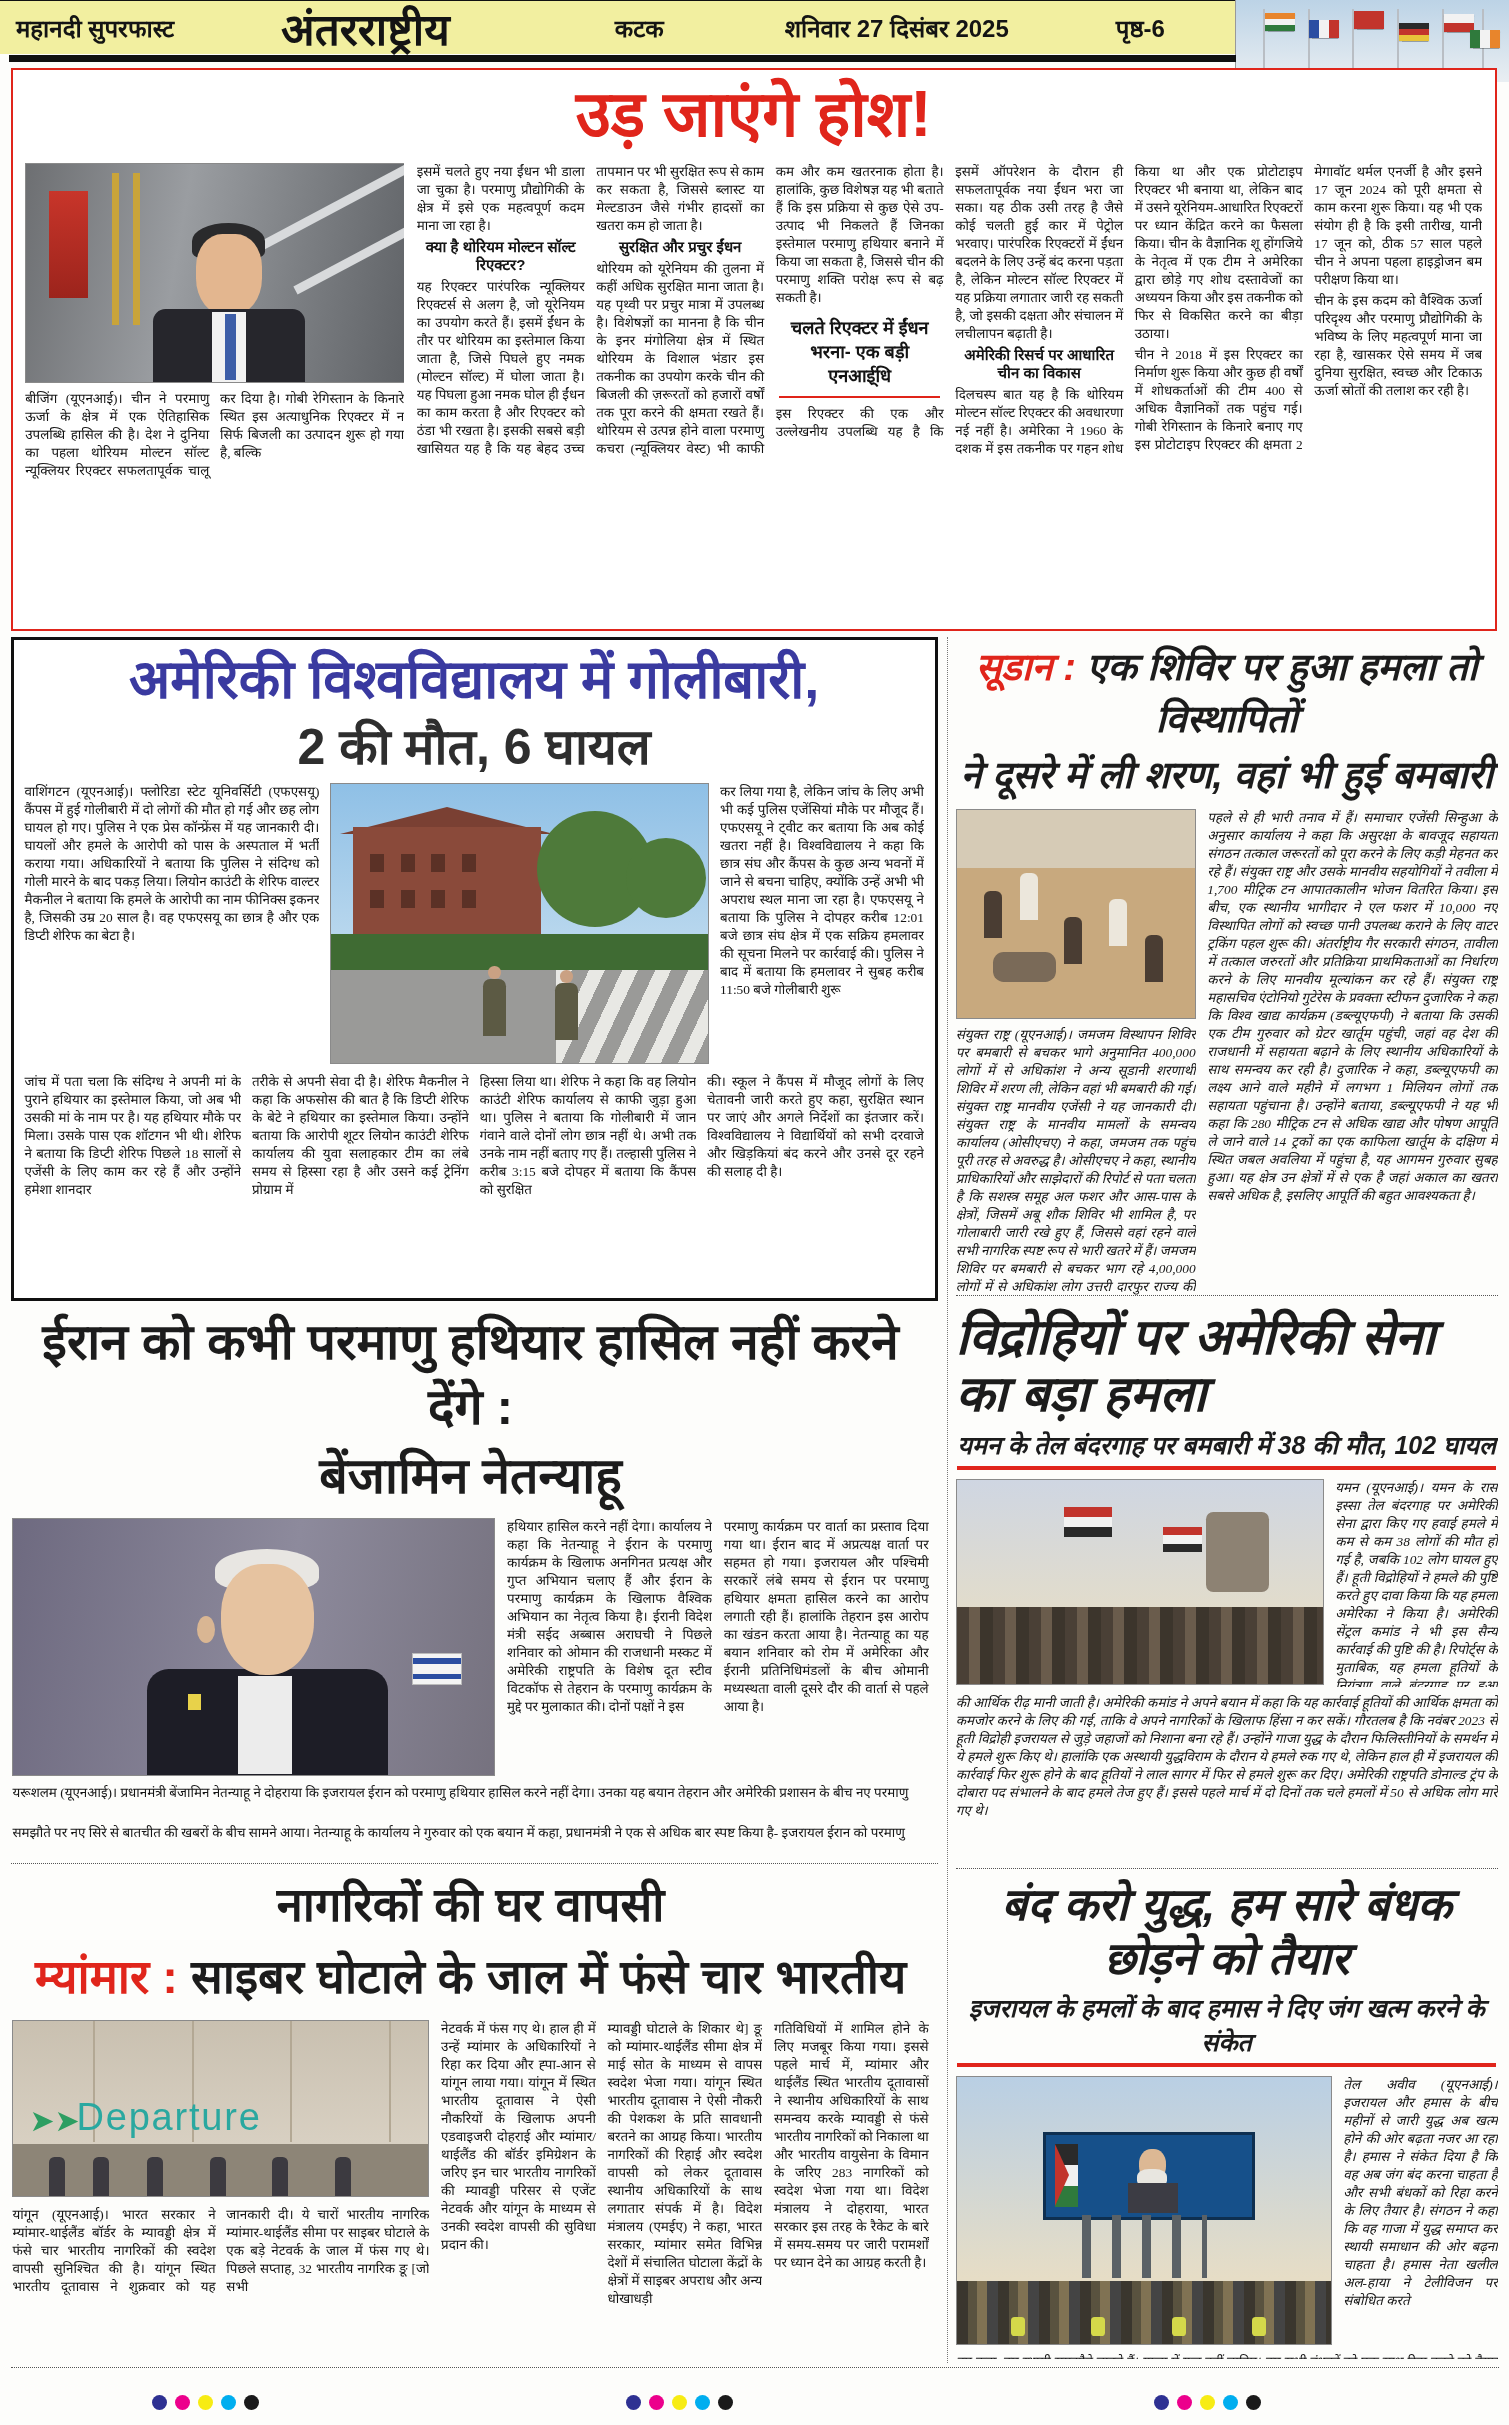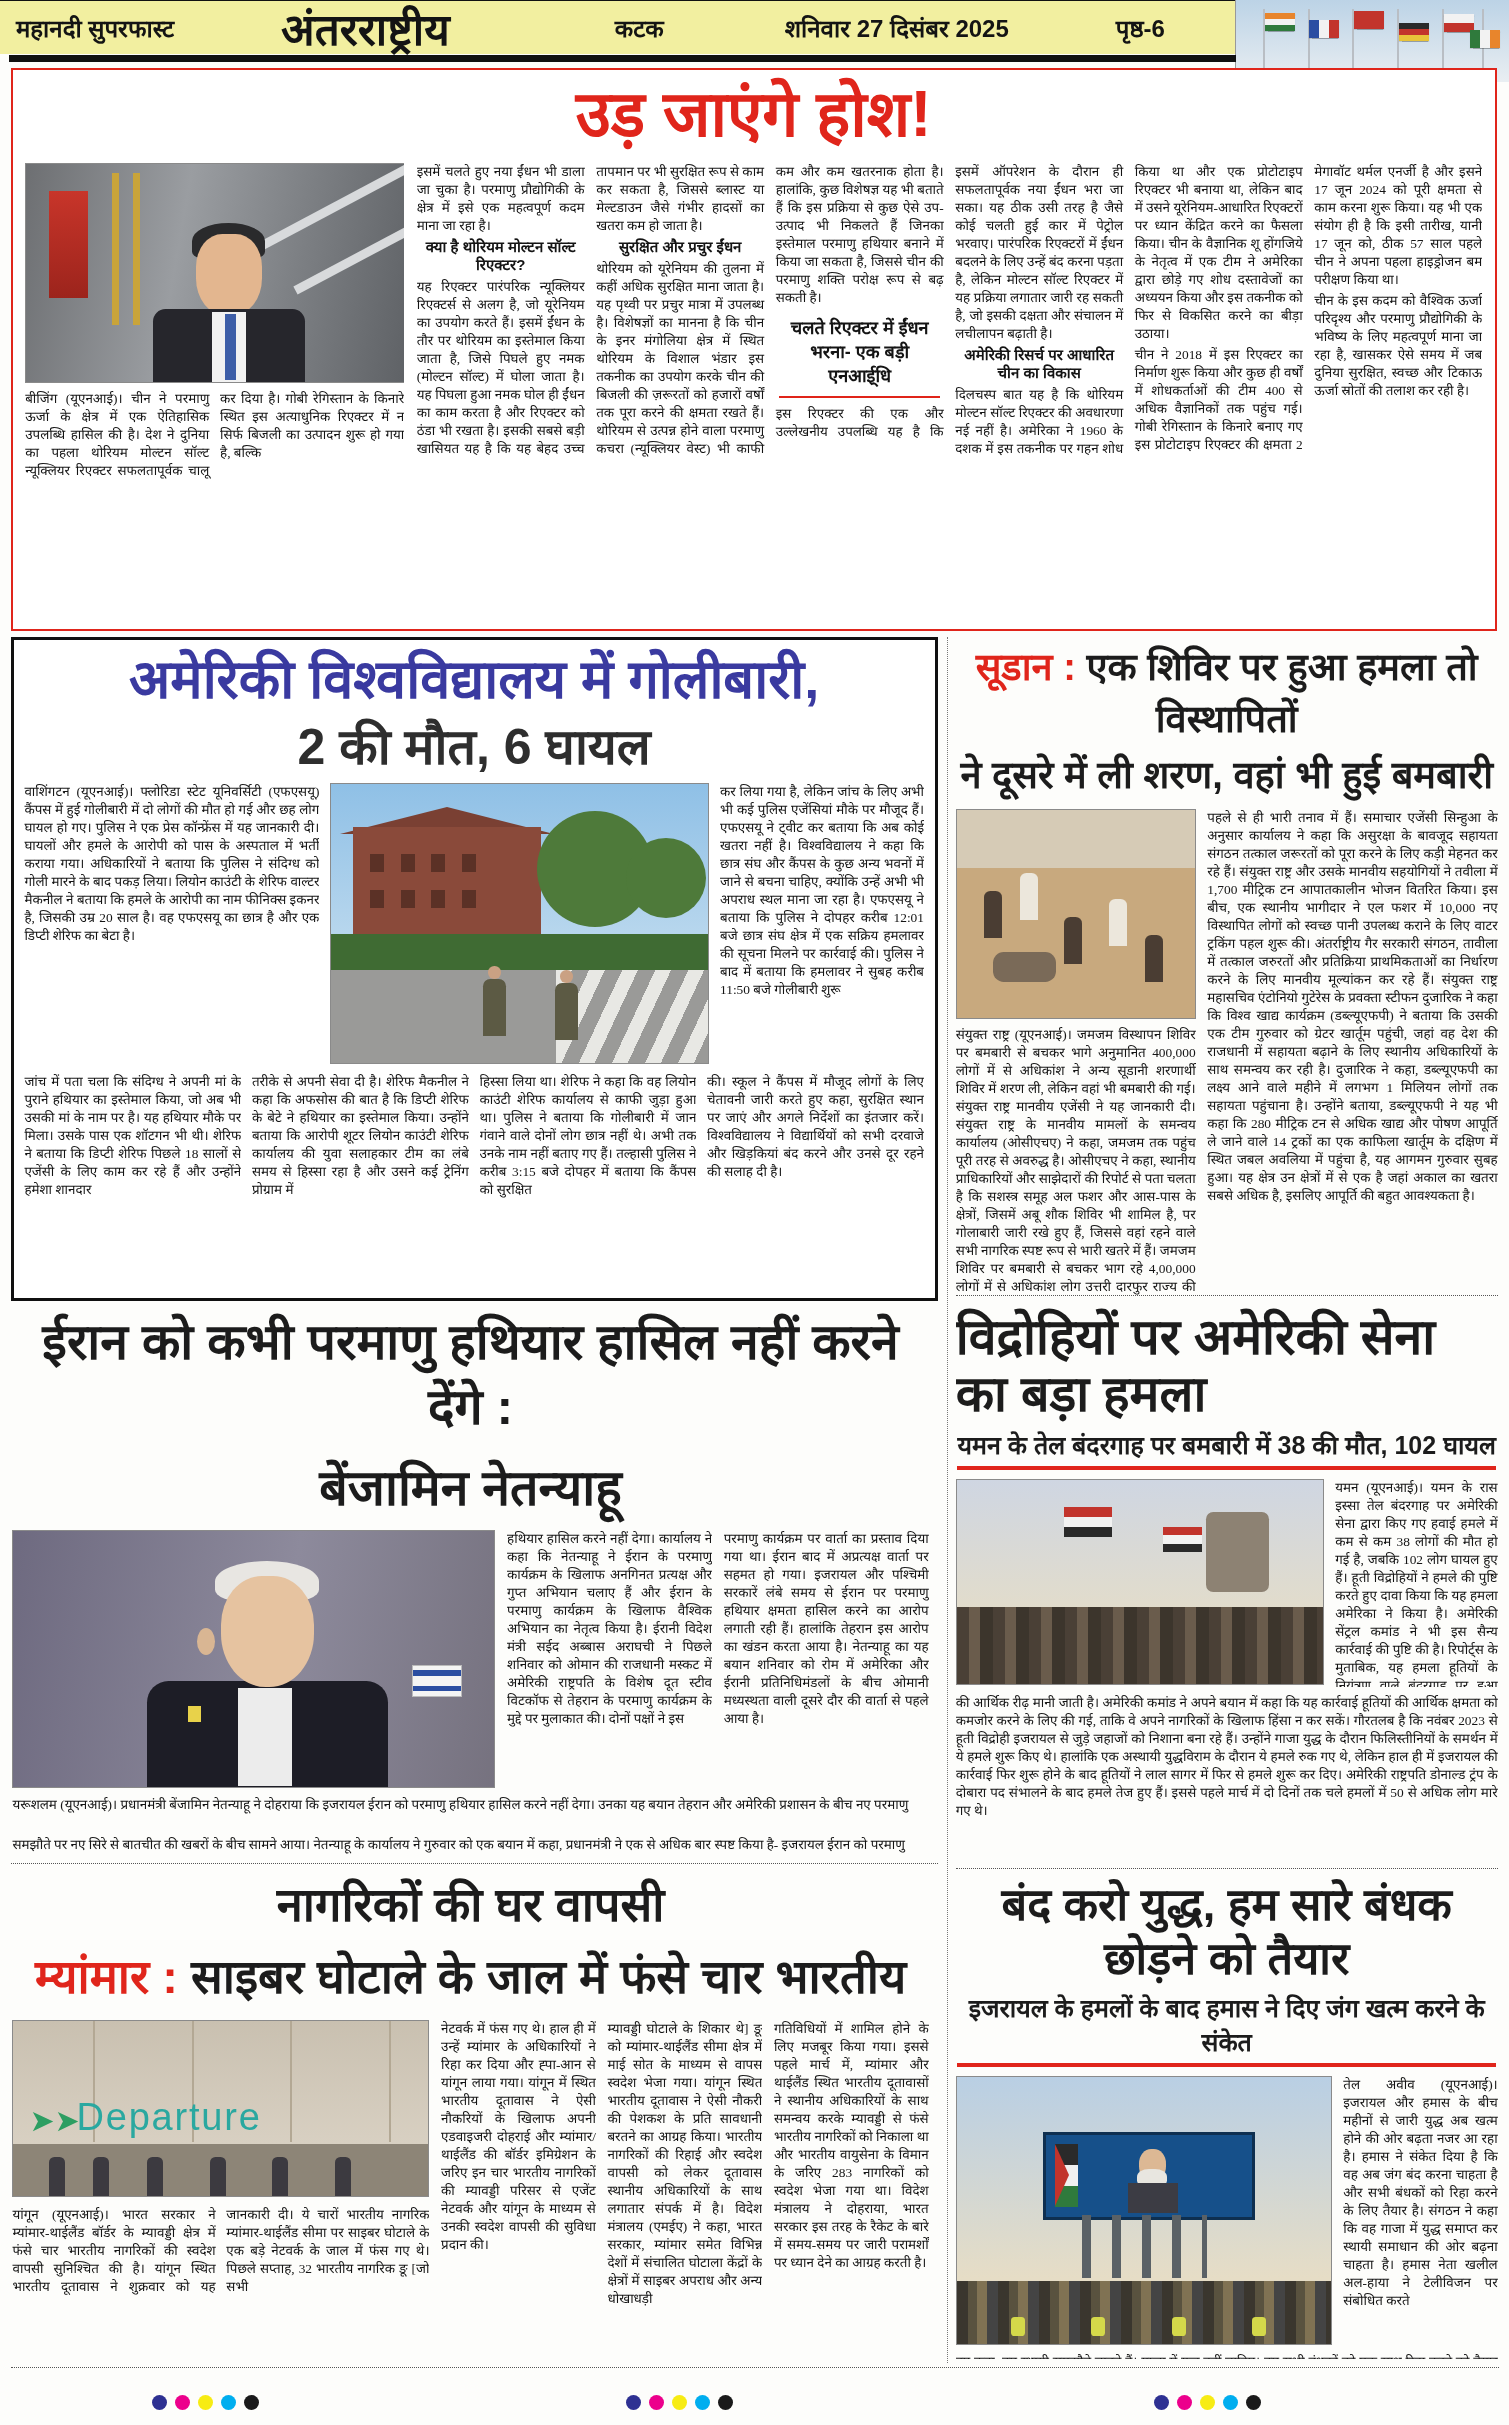--- a/index.html
+++ b/index.html
@@ -44,21 +44,21 @@
   .xi-pipe{position:absolute;background:#c9a43a;width:7.2px;height:152px;top:9px;}
   .xi-beam{position:absolute;background:#d8dadc;height:9px;width:179px;transform:rotate(-28deg);}
   .xi-head{position:absolute;left:170px;top:70px;width:66px;height:82px;background:#e3b68f;border-radius:40% 40% 46% 46%;}
   .xi-hair{position:absolute;left:166px;top:59px;width:73px;height:36px;background:#2a2a2c;border-radius:50% 50% 20% 20%;}
   .xi-suit{position:absolute;left:127px;top:145px;width:152px;height:73px;background:#26262c;border-radius:12.5px 12.5px 0 0;}
   .xi-shirt{position:absolute;left:186px;top:148px;width:34px;height:70px;background:#f2f2f2;}
   .xi-tie{position:absolute;left:199px;top:150px;width:10.7px;height:66px;background:#3d5ea8;}
   
   .main{position:absolute;left:10.7px;top:637px;width:1488px;height:1726px;display:grid;
         grid-template-columns:927px 551px;column-gap:9px;}
-  .main-right{border-left:1.8px dotted #777;padding-left:8px;}
+  .main-right{border-left:1.8px dotted #777;padding-left:8px;font-style:italic;}
   
   .shoot{border:3.6px solid #101010;height:664px;box-sizing:border-box;padding:3.6px 10.7px;overflow:hidden;background:#fff;}
   .shoot .h-blue{font-family:"Liberation Sans",sans-serif;color:#3a3aa0;font-size:54px;line-height:1.2;
                  text-align:center;margin:3.6px 0 0 0;font-weight:bold;}
   .shoot .h-dark{font-family:"Liberation Sans",sans-serif;color:#2e2e2e;font-size:50px;line-height:1.2;
                  text-align:center;margin:5.4px 0 5.4px 0;font-weight:bold;}
   .shoot-body{display:grid;grid-template-columns:295px 1fr 204px;column-gap:10.7px;height:283px;}
   .shoot-photo{height:279px;}
   .shoot-bottom{display:grid;grid-template-columns:1fr 1fr 1fr 1fr;column-gap:10.7px;margin-top:7.2px;height:161px;}
   
@@ -71,21 +71,21 @@
   .cam-hedge{position:absolute;left:0;right:0;top:150px;height:36px;background:#3f6b33;}
   .cam-road{position:absolute;left:0;right:0;bottom:0;height:93px;background:#9a9a98;}
   .cam-cross{position:absolute;right:0;bottom:0;width:152px;height:93px;
              background:repeating-linear-gradient(115deg,#e8e8e4 0 14.3px,#9a9a98 14.3px 30px);}
   .cam-fig{position:absolute;width:23px;height:57px;background:#5c5a44;border-radius:7.2px 7.2px 0 0;}
   .cam-fig:before{content:"";position:absolute;left:5.4px;top:-12.5px;width:12.5px;height:12.5px;border-radius:50%;background:#caa183;}
   
   .net{height:562px;overflow:hidden;padding:1.8px 9px 0 1.8px;box-sizing:border-box;}
   .net h2{font-family:"Liberation Sans",sans-serif;color:#1c1c1c;font-size:50px;line-height:1.3;text-align:center;
           margin:7.2px 0 1.8px 0;font-weight:bold;}
-  .net .h2b{font-size:50px;margin-top:16px;}
+  .net .h2b{font-size:50px;margin-top:4px;}
   .net-body{display:grid;grid-template-columns:483px 1fr 1fr;column-gap:11.6px;height:259px;margin-top:9px;}
   .net-photo{height:256px;}
   .net-bottom{display:grid;grid-template-columns:1fr;column-gap:11.6px;margin-top:7.2px;height:118px;}
   .bibi-bg{position:absolute;inset:0;background:linear-gradient(100deg,#6e6a80,#8d8a9c 55%,#76727f);}
   .bibi-suit{position:absolute;left:134px;top:150px;width:241px;height:107px;background:#1d1d26;border-radius:21.5px 21.5px 0 0;}
   .bibi-shirt{position:absolute;left:225px;top:157px;width:54px;height:98px;background:#ececec;}
   .bibi-head{position:absolute;left:208px;top:45px;width:93px;height:111px;background:#e6c3a0;border-radius:44% 44% 48% 48%;}
   .bibi-hair{position:absolute;left:202px;top:30px;width:104px;height:41px;background:#e8e6e2;border-radius:50% 50% 30% 30%;}
   .bibi-ear{position:absolute;left:184px;top:97px;width:18px;height:27px;background:#d9b693;border-radius:50%;}
   .bibi-pin{position:absolute;left:175px;top:175px;width:12.5px;height:16px;background:#e8d24a;}

